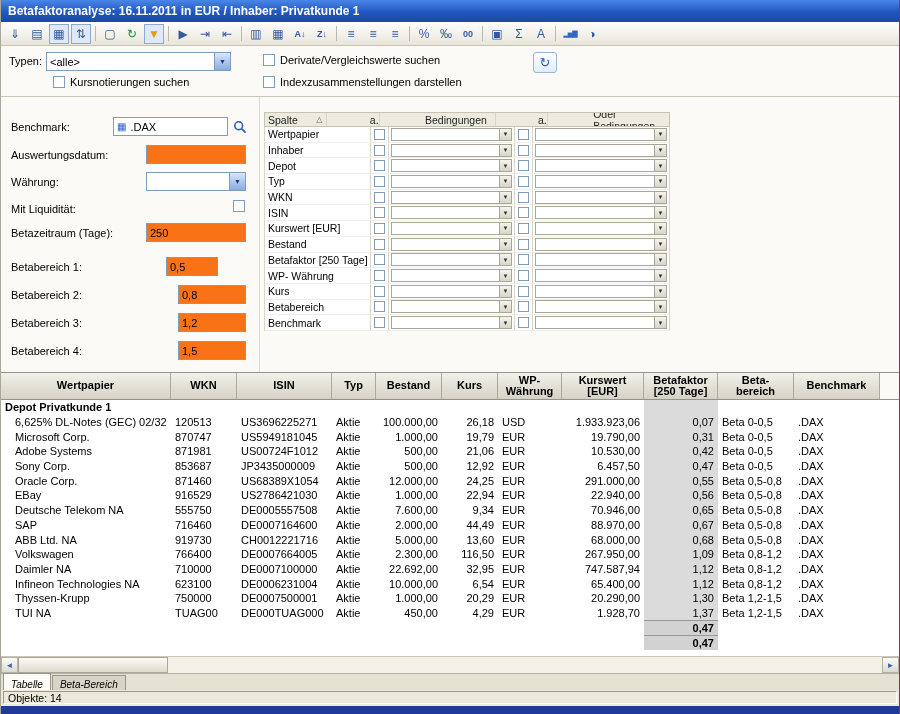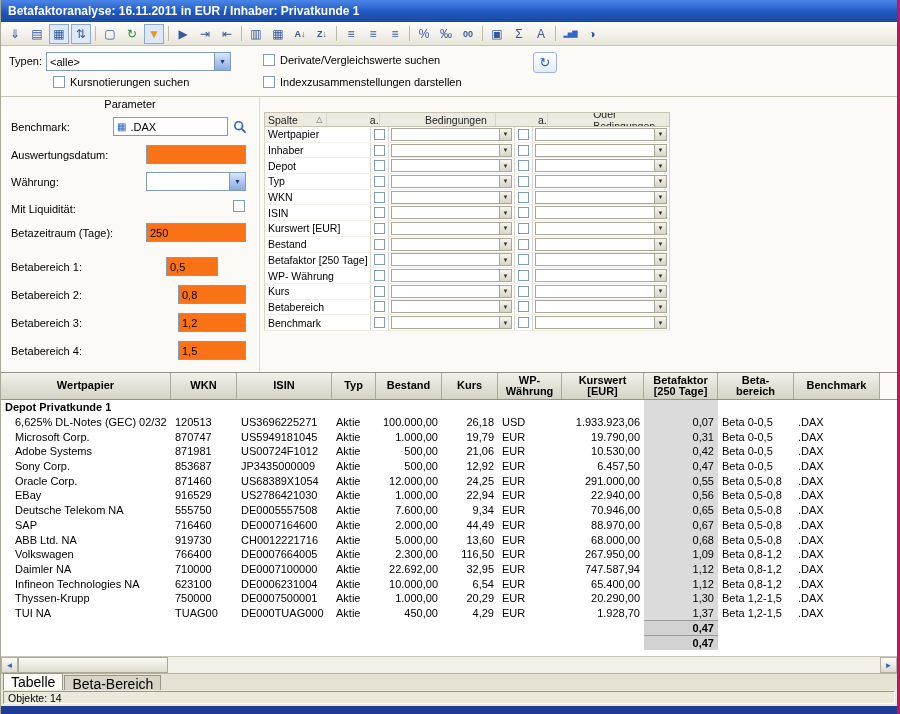--- a/index.html
+++ b/index.html
@@ -1,18 +1,18 @@
 <!DOCTYPE html>
 <html><head>
 <meta charset="utf-8">
 <style>
   * { margin:0; padding:0; box-sizing:border-box; }
   html,body { width:900px; height:714px; overflow:hidden; }
   body { font-family:"Liberation Sans", sans-serif; font-size:11px; color:#000; background:#ECE9DA; }
-  .window { width:900px; height:714px; display:flex; flex-direction:column; border-left:1px solid #A9A69A; border-right:3px solid #be185d; overflow:hidden; }
+  .window { width:900px; height:714px; display:flex; flex-direction:column; border-left:1px solid #A9A69A; border-right:1px solid #be185d; overflow:hidden; }
 
   
   .titlebar { height:22px; background:linear-gradient(to bottom,#4A86E8,#2057C0 55%,#184A9E); color:#fff;
               font-weight:bold; font-size:12px; display:flex; align-items:center; padding-left:7px; flex:none; }
 
   
   .toolbar { height:24px; background:linear-gradient(#FEFEFC,#E8E5DA); border-bottom:1px solid #C6C3B5;
              display:flex; align-items:center; padding:0 3px; flex:none; }
   .tbtn { min-width:20px; height:20px; display:flex; align-items:center; justify-content:center; font-size:12px;
           color:#34599E; margin:0 1px; border:1px solid transparent; cursor:default; }
@@ -90,22 +90,22 @@
   .hscroll { height:17px; display:flex; background:#F3F1E7; border-top:1px solid #C9C6B8; flex:none; }
   .sbtn { width:17px; display:flex; align-items:center; justify-content:center; font-size:8px; color:#3F65AE;
           background:linear-gradient(#FDFDFB,#DDDACD); border:1px solid #B5B2A4; flex:none; }
   .strack { flex:1; position:relative; }
   .sthumb { position:absolute; left:0; top:0; width:150px; height:100%;
             background:linear-gradient(#FBFAF5,#DEDBCE); border:1px solid #ACA899; }
 
   
   .tabbar { height:17px; background:#E5E2D3; border-top:1px solid #B5B2A4; display:flex; align-items:flex-end;
             padding-left:2px; flex:none; }
-  .tab { height:15px; display:flex; align-items:flex-start; padding:0 7px; font-size:14px; background:#D8D5C6;
-         border:1px solid #98958A; border-bottom:none; margin-right:1px; }
+  .tab { height:15px; display:flex; align-items:flex-end; padding:0 7px; font-size:10px; background:#D8D5C6;
+         border:1px solid #98958A; border-bottom:none; margin-right:1px;font-style:italic; }
   .tab.active { background:#FCFBF6; height:17px; }
 
   
   .statusbar { height:16px; background:#ECE9DA; padding:1px 2px; flex:none; }
   .status-panel { height:13px; border:1px solid; border-color:#9C9889 #FFF #FFF #9C9889; display:flex;
                   align-items:center; padding:0 4px; font-size:10.5px; }
   .bottomedge { height:8px; background:#1E3C96; flex:none; }
 </style>
 </head>
 <body>
@@ -170,21 +170,20 @@
     </div>
     <div class="cbrow" style="left:262px;top:30px">
       <span class="cb"></span>
       <span>Indexzusammenstellungen darstellen</span>
     </div>
   </div>
 
   <div class="formarea">
 
     <div class="param-col">
-      <div class="group-label">Parameter</div>
 
       <span class="plabel" style="top:24px">Benchmark:</span>
       <div class="field" style="left:112px;top:20px;width:115px">
         <span class="bm-icon">▦</span>
         <span>.DAX</span>
       </div>
       <button class="search-btn" style="left:229px;top:20px">
         <svg width="14" height="14" viewBox="0 0 14 14">
           <circle cx="5.7" cy="5.7" r="3.9" fill="none" stroke="#2B5FBF" stroke-width="1.6"></circle>
           <line x1="8.8" y1="8.8" x2="12.6" y2="12.6" stroke="#2B5FBF" stroke-width="1.8"></line>

